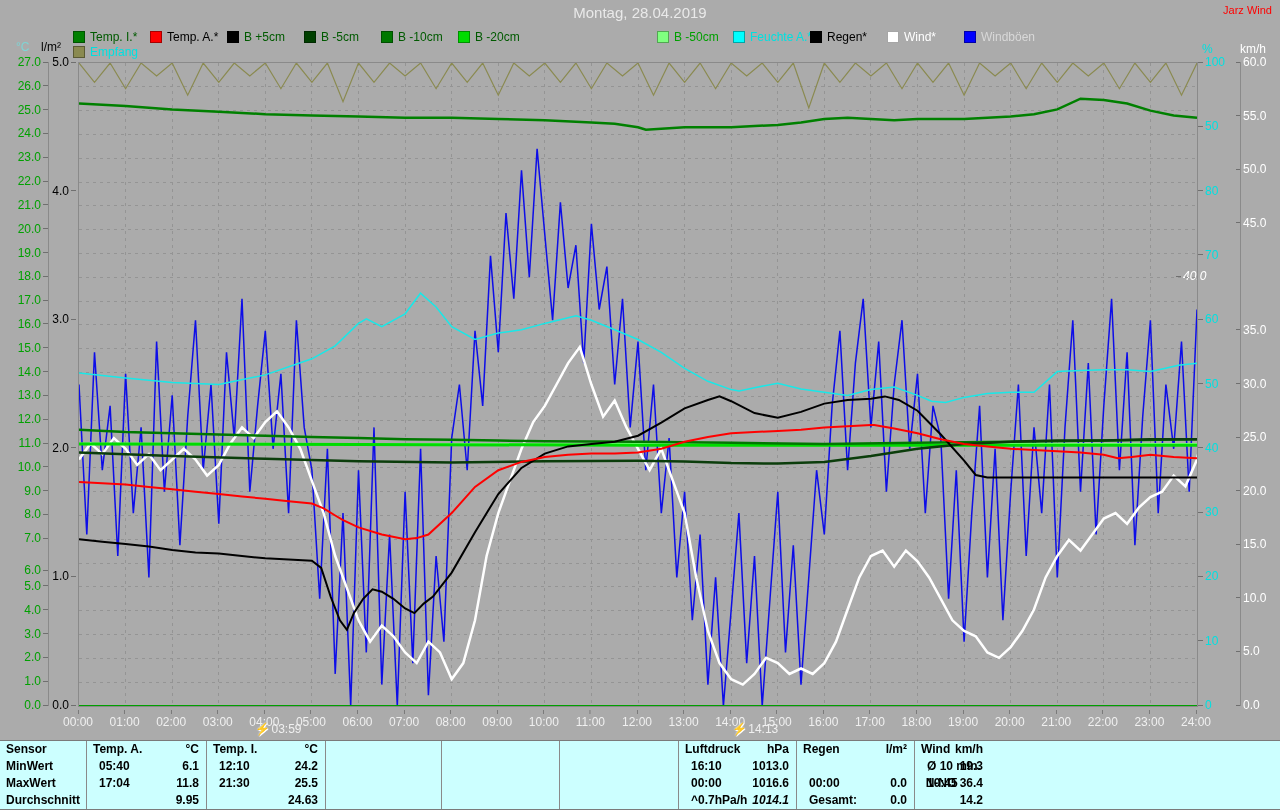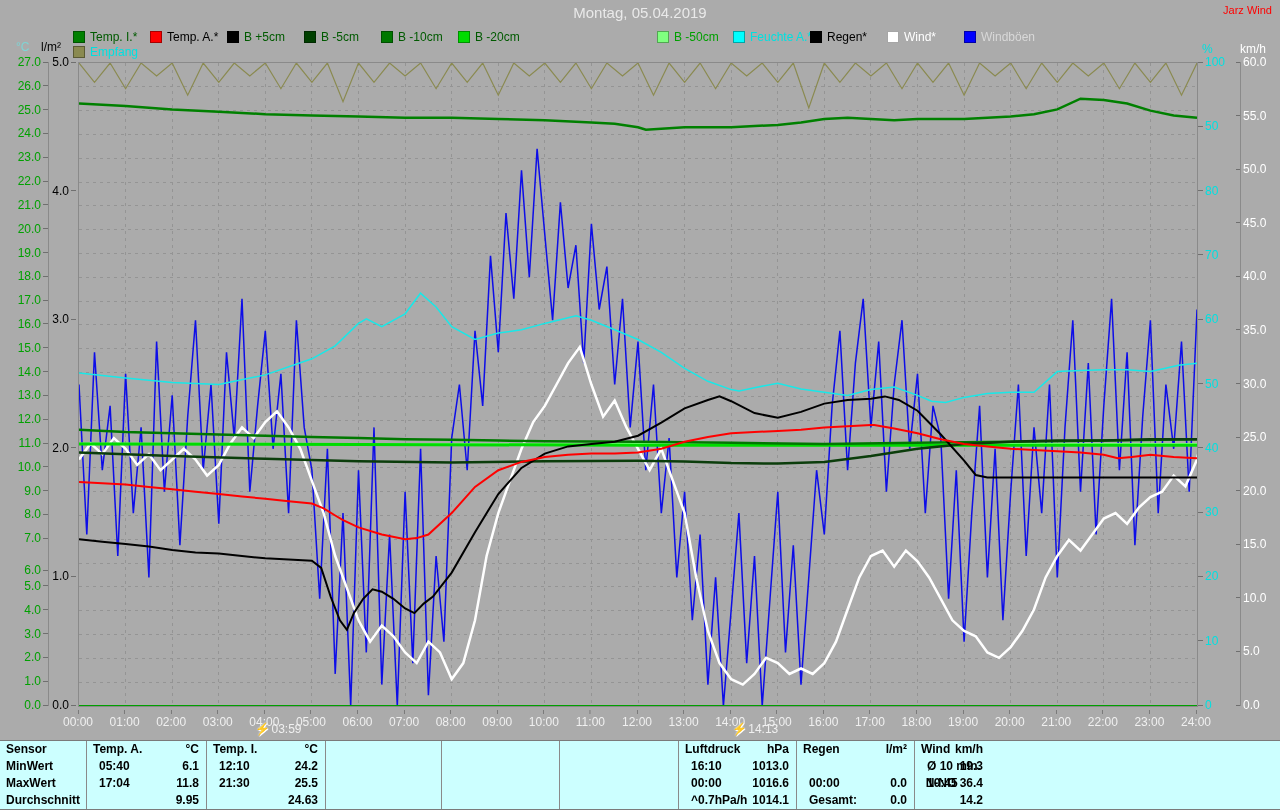--- a/index.html
+++ b/index.html
@@ -25,21 +25,21 @@
              font-size:12px;font-weight:bold;color:#000;}
   .tcol{position:absolute;top:0;height:68px;border-left:1px solid #8a8a8a;}
   .trow{position:absolute;left:0;width:100%;height:17px;line-height:17px;}
   .tl{position:absolute;left:12px;}
   .tr{position:absolute;right:8px;text-align:right;}
   .rowlab{position:absolute;left:6px;height:17px;line-height:17px;font-weight:bold;}
 </style>
 </head>
 <body>
 
-<div class="abs" id="title">Montag, 05.04.2019</div>
+<div class="abs" id="title">Montag, 28.04.2019</div>
 <div class="abs" id="watermark">Jarz Wind</div>
 
 <div id="legend">
     <div class="leg-item" style="left: 73px; top: 31px; color: rgb(0, 90, 0);">
       <span class="leg-sq" style="background: rgb(0, 128, 0);"></span>
       <span>Temp. I.*</span>
     </div>
     <div class="leg-item" style="left: 150px; top: 31px; color: rgb(0, 0, 0);">
       <span class="leg-sq" style="background: rgb(255, 0, 0);"></span>
       <span>Temp. A.*</span>
@@ -303,21 +303,21 @@
       <span>25.0</span>
     </div>
     <div class="ylab-r" style="top: 376.5px; color: rgb(255, 255, 255); left: 1236px; width: 42px; position: absolute;">
       <span class="tick"></span>
       <span>30.0</span>
     </div>
     <div class="ylab-r" style="top: 322.917px; color: rgb(255, 255, 255); left: 1236px; width: 42px; position: absolute;">
       <span class="tick"></span>
       <span>35.0</span>
     </div>
-    <div class="ylab-r" style="top: 269.333px; color: rgb(255, 255, 255); left: 1236px; width: 42px; position: absolute;">
+    <div class="ylab-r" style="top: 269.333px; color: rgb(255, 255, 255); left: 1176px; width: 42px; position: absolute; font-style: italic;">
       <span class="tick"></span>
       <span>40.0</span>
     </div>
     <div class="ylab-r" style="top: 215.75px; color: rgb(255, 255, 255); left: 1236px; width: 42px; position: absolute;">
       <span class="tick"></span>
       <span>45.0</span>
     </div>
     <div class="ylab-r" style="top: 162.167px; color: rgb(255, 255, 255); left: 1236px; width: 42px; position: absolute;">
       <span class="tick"></span>
       <span>50.0</span>
@@ -542,21 +542,21 @@
       <div class="trow" style="top: 17px;">
         <span class="tl">16:10</span>
         <span class="tr" style="right: 8px;">1013.0</span>
       </div>
       <div class="trow" style="top: 34px;">
         <span class="tl">00:00</span>
         <span class="tr" style="right: 8px;">1016.6</span>
       </div>
       <div class="trow" style="top: 51px;">
         <span class="tl">^0.7hPa/h</span>
-        <span class="tr" style="right: 8px;">1014.1</span>
+        <span class="tr" style="right: 8px; font-style: italic;">1014.1</span>
       </div>
     </div>
     <div class="tcol" style="left: 796px; width: 118px;">
       <div class="trow" style="top: 0px;">
         <span class="tl" style="left: 6px;">Regen</span>
         <span class="tr" style="right: 8px;">l/m²</span>
       </div>
       <div class="trow" style="top: 17px;">
         <span class="tl"></span>
         <span class="tr" style="right: 8px;"></span>

